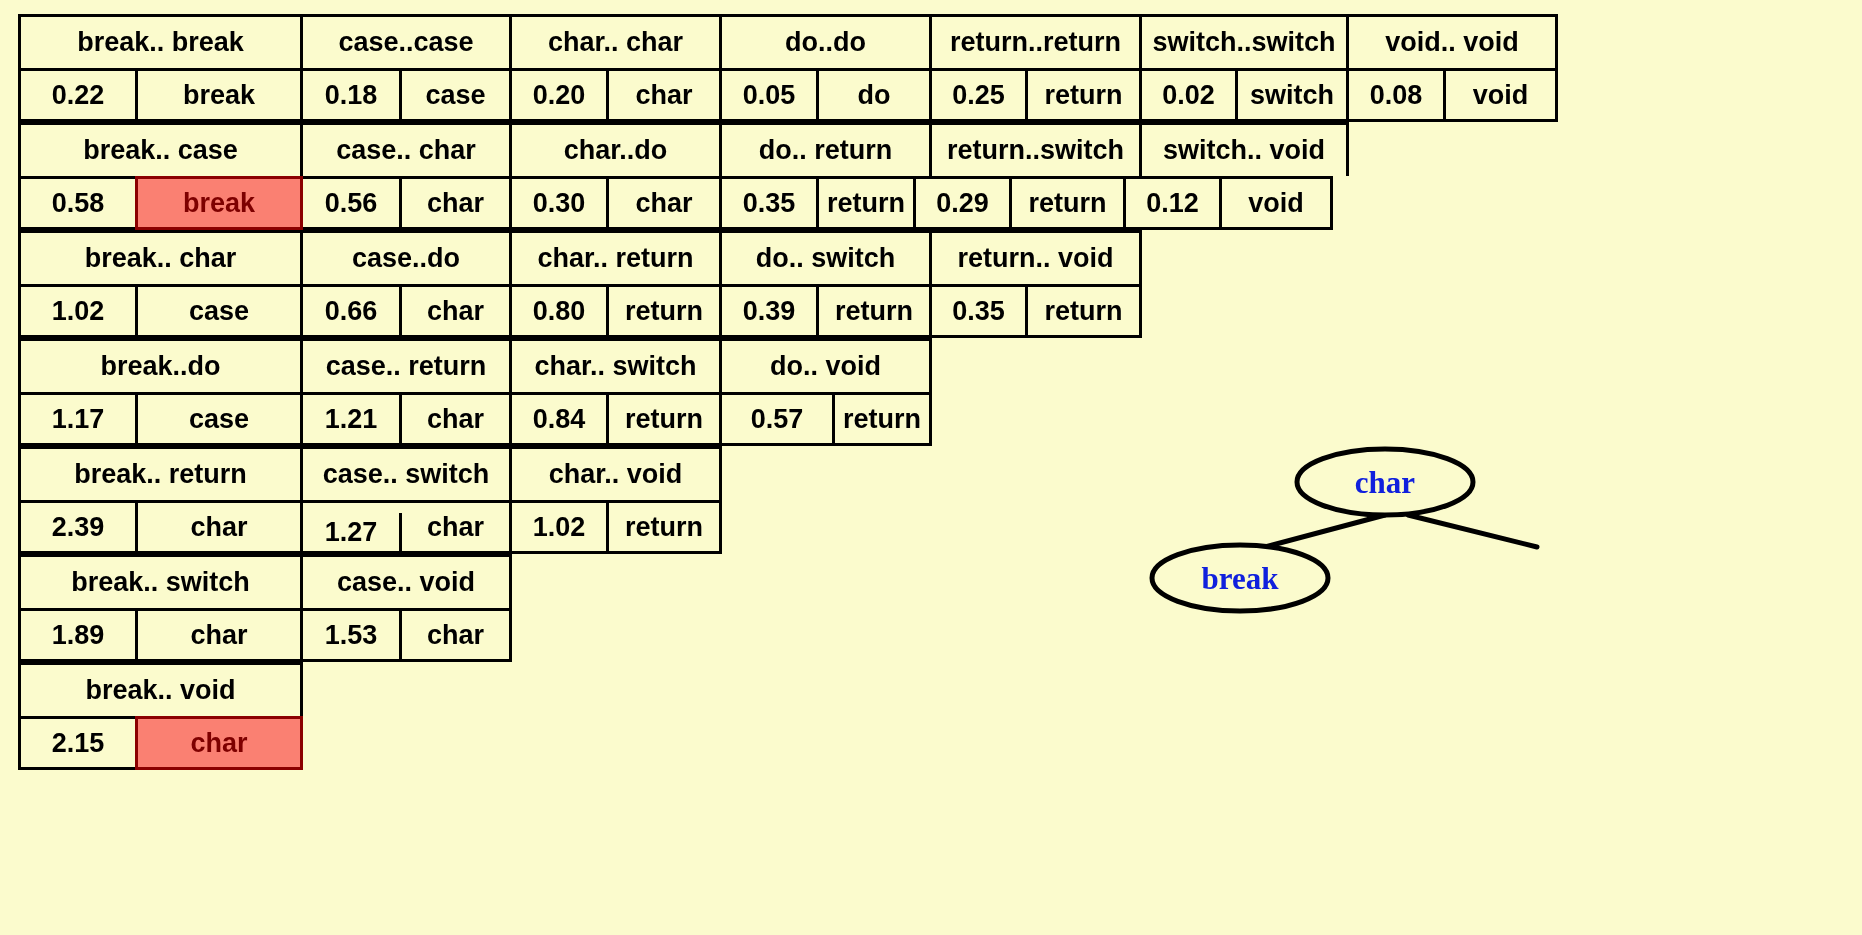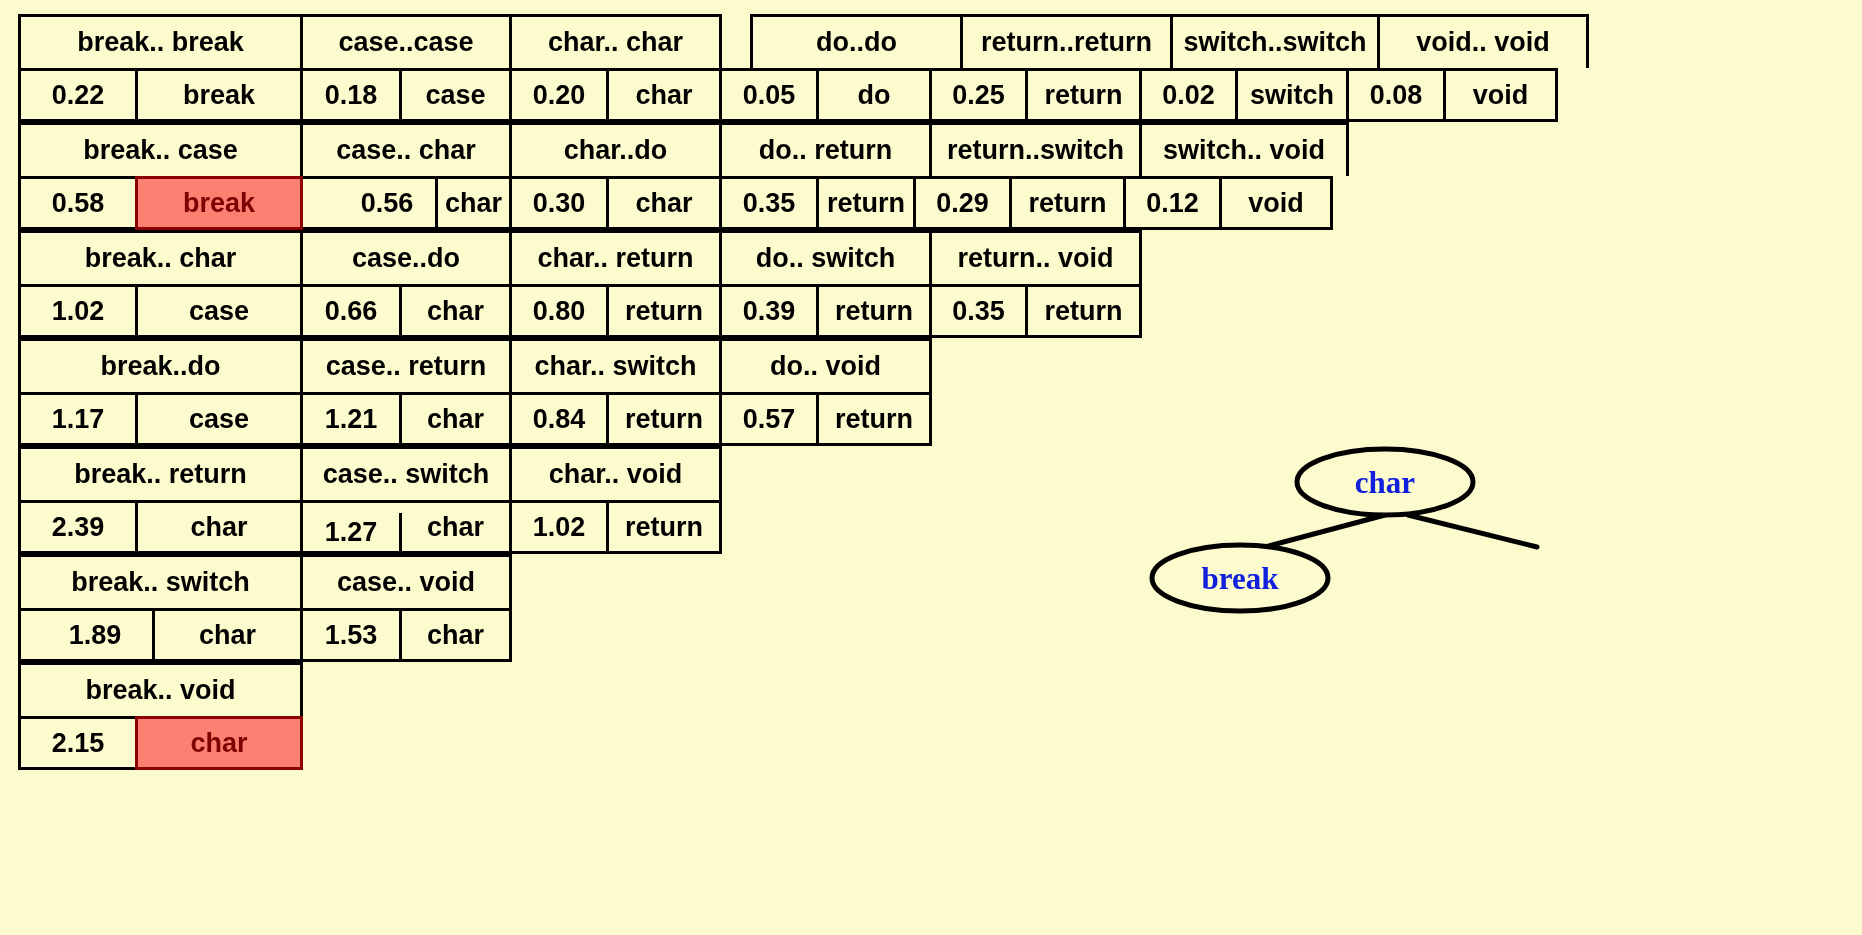--- a/index.html
+++ b/index.html
@@ -104,21 +104,21 @@
       <div class="row hdr-row">
         <div class="group" style="width: 285px;">
           <div class="cell hdr">break.. break</div>
         </div>
         <div class="group" style="width: 212px;">
           <div class="cell hdr">case..case</div>
         </div>
         <div class="group" style="width: 213px;">
           <div class="cell hdr">char.. char</div>
         </div>
-        <div class="group" style="width: 213px; margin-left: 31px;">
+        <div class="group" style="width: 213px;">
           <div class="cell hdr">do..do</div>
         </div>
         <div class="group" style="width: 213px;">
           <div class="cell hdr">return..return</div>
         </div>
         <div class="group" style="width: 210px;">
           <div class="cell hdr">switch..switch</div>
         </div>
         <div class="group" style="width: 212px;">
           <div class="cell hdr">void.. void</div>
@@ -174,21 +174,21 @@
         </div>
         <div class="group" style="width: 210px;">
           <div class="cell hdr">switch.. void</div>
         </div>
       </div>
       <div class="row val-row">
         <div class="group" style="width: 285px;">
           <div class="cell num" style="width: 117px;">0.58</div>
           <div class="cell lbl hl">break</div>
         </div>
-        <div class="group" style="width: 212px; padding-left: 36px;">
+        <div class="group" style="width: 212px;">
           <div class="cell num" style="width: 99px;">0.56</div>
           <div class="cell lbl">char</div>
         </div>
         <div class="group" style="width: 213px;">
           <div class="cell num" style="width: 97px;">0.30</div>
           <div class="cell lbl">char</div>
         </div>
         <div class="group" style="width: 197px;">
           <div class="cell num" style="width: 97px;">0.35</div>
           <div class="cell lbl">return</div>
@@ -266,21 +266,21 @@
         </div>
         <div class="group" style="width: 212px;">
           <div class="cell num" style="width: 99px;">1.21</div>
           <div class="cell lbl">char</div>
         </div>
         <div class="group" style="width: 213px;">
           <div class="cell num" style="width: 97px;">0.84</div>
           <div class="cell lbl">return</div>
         </div>
         <div class="group" style="width: 213px;">
-          <div class="cell num" style="width: 97px;">0.57</div>
+          <div class="cell num" style="width: 113px;">0.57</div>
           <div class="cell lbl">return</div>
         </div>
       </div>
     </div>
     <div class="pair-block">
       <div class="row hdr-row">
         <div class="group" style="width: 285px;">
           <div class="cell hdr">break.. return</div>
         </div>
         <div class="group" style="width: 212px;">
@@ -308,21 +308,21 @@
     <div class="pair-block">
       <div class="row hdr-row">
         <div class="group" style="width: 285px;">
           <div class="cell hdr">break.. switch</div>
         </div>
         <div class="group" style="width: 212px;">
           <div class="cell hdr">case.. void</div>
         </div>
       </div>
       <div class="row val-row">
-        <div class="group" style="width: 285px; padding-left: 17px;">
+        <div class="group" style="width: 285px;">
           <div class="cell num" style="width: 117px;">1.89</div>
           <div class="cell lbl">char</div>
         </div>
         <div class="group" style="width: 212px;">
           <div class="cell num" style="width: 99px;">1.53</div>
           <div class="cell lbl">char</div>
         </div>
       </div>
     </div>
     <div class="pair-block">

